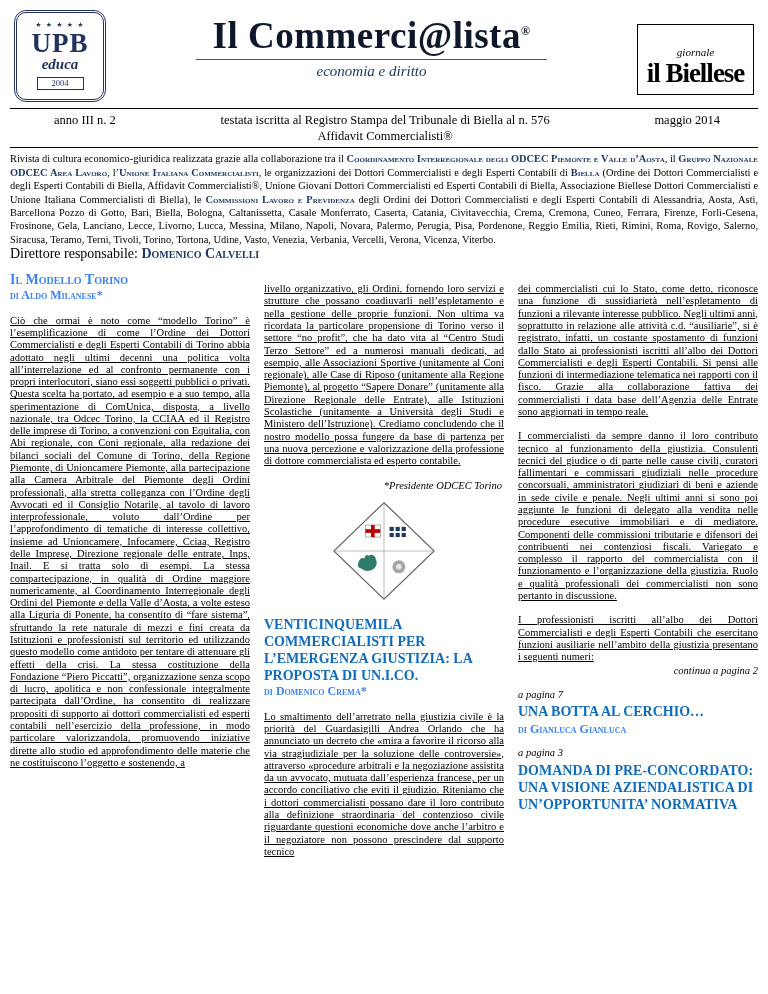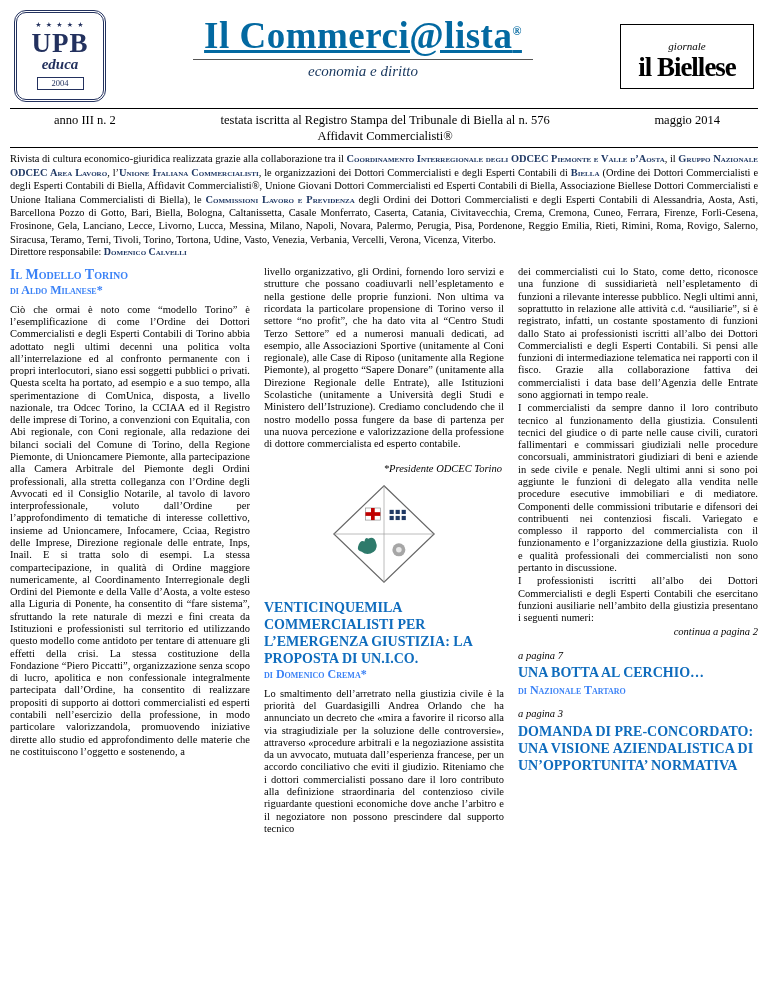--- a/index.html
+++ b/index.html
@@ -7,46 +7,46 @@
         font-family:"Liberation Serif",serif;color:#000;background:#fff;}
   
   header{display:flex;justify-content:space-between;align-items:flex-start;padding:2px 4px 4px;}
   .upb-logo{width:92px;height:92px;border:3px double #23315E;border-radius:12px;color:#23315E;
             text-align:center;box-sizing:border-box;padding-top:9px;flex:0 0 auto;}
   .upb-stars{font-family:"DejaVu Sans",sans-serif;font-size:7px;letter-spacing:1px;line-height:1;}
   .upb-acronym{font-size:27px;font-weight:bold;line-height:1.05;letter-spacing:1px;}
   .upb-script{font-style:italic;font-weight:bold;font-size:15px;line-height:1;}
   .upb-year{display:inline-block;border:1px solid #23315E;font-size:8.5px;padding:0 14px;margin-top:5px;line-height:1.3;}
   .title-block{flex:1;text-align:center;padding-top:6px;}
-  h1{margin:0;font-size:37px;color:#0369a1;font-weight:bold;letter-spacing:.5px;line-height:1.1;text-decoration:underline;}
+  h1{margin:0;font-size:37px;color:#0f172a;font-weight:bold;letter-spacing:.5px;line-height:1.1;}
   h1 sup{font-size:12px;}
   .title-rule{width:66%;margin:2px auto 3px;border-top:1px solid #555;}
   .subtitle{font-style:italic;font-size:15px;color:#17365D;}
-  .biellese-logo{width:134px;border:1.5px solid #000;text-align:center;margin-top:14px;
-                 padding:15px 2px 6px;box-sizing:border-box;flex:0 0 auto;}
+  .biellese-logo{width:117px;border:1.5px solid #000;text-align:center;margin-top:14px;
+                 padding:21px 2px 6px;box-sizing:border-box;flex:0 0 auto;}
   .biellese-kicker{font-style:italic;font-size:11px;line-height:1.2;}
   .biellese-name{font-weight:bold;font-size:27px;line-height:1.05;font-family:Liberation Serif, serif;letter-spacing:-1px;}
   
   .hr{border-top:1.5px solid #000;margin:2px 0;}
   .issue-row{display:flex;justify-content:space-between;align-items:flex-start;font-size:12.5px;
              padding:2px 38px 1px 44px;}
   .issue-reg{flex:1;text-align:center;line-height:1.25;}
   
   .intro{font-size:10.4px;line-height:1.29;text-align:justify;margin:4px 0 0;}
   .org-name{color:#1F3864;font-weight:bold;font-variant:small-caps;}
-  .director-line{font-size:10px;margin:0 0 2px;}
+  .director-line{font-size:14px;margin:0 0 2px;}
   
   .columns{display:flex;gap:14px;margin-top:9px;}
   .col{flex:1 1 0;min-width:0;font-size:10.5px;line-height:1.17;text-align:justify;}
   .navy{color:#3b82f6;}
   .blue{color:#0F6CBD;}
   .sc{font-variant:small-caps;}
   .art-title{font-weight:bold;font-size:14px;line-height:1.22;margin:0;text-align:left;}
   .byline{font-weight:bold;font-size:12px;line-height:1.2;margin:0 0 6px;text-align:left;}
-  .body{margin:0 0 1px;}
+  .body{margin:12px 0 1px;text-decoration:underline;}
   .footnote{text-align:right;font-style:italic;font-size:10.5px;margin:13px 2px 6px 0;}
   .emblem{text-align:center;margin:2px 0 10px;}
   .continua{text-align:right;font-style:italic;font-size:10.5px;margin:2px 0 2px;}
   .page-ref{font-style:italic;font-size:10.5px;margin-top:11px;text-align:left;}
   .teaser h3{margin:2px 0 2px;}
   .teaser .byline{font-size:12px;margin:1px 0 0;}
 </style>
 </head>
 <body>
 
@@ -134,21 +134,21 @@
 
     <section class="col">
       <p class="body">dei commercialisti cui lo Stato, come detto, riconosce una funzione di sussidiarietà nell’espletamento di funzioni a rilevante interesse pubblico. Negli ultimi anni, soprattutto in relazione alle attività c.d. “ausiliarie”, si è registrato, infatti, un costante spostamento di funzioni dallo Stato ai professionisti iscritti all’albo dei Dottori Commercialisti e degli Esperti Contabili. Si pensi alle funzioni di intermediazione telematica nei rapporti con il fisco. Grazie alla collaborazione fattiva dei commercialisti i data base dell’Agenzia delle Entrate sono aggiornati in tempo reale.</p>
       <p class="body">I commercialisti da sempre danno il loro contributo tecnico al funzionamento della giustizia. Consulenti tecnici del giudice o di parte nelle cause civili, curatori fallimentari e commissari giudiziali nelle procedure concorsuali, amministratori giudiziari di beni e aziende in sede civile e penale. Negli ultimi anni si sono poi aggiunte le funzioni di delegato alla vendita nelle procedure esecutive immobiliari e di mediatore. Componenti delle commissioni tributarie e difensori dei contribuenti nei contenziosi fiscali. Variegato e complesso il rapporto del commercialista con il funzionamento e l’organizzazione della giustizia. Ruolo e qualità professionali dei commercialisti non sono pertanto in discussione.</p>
       <p class="body">I professionisti iscritti all’albo dei Dottori Commercialisti e degli Esperti Contabili che esercitano funzioni ausiliarie nell’ambito della giustizia presentano i seguenti numeri:</p>
       <div class="continua">continua a pagina 2</div>
 
       <div class="teaser">
         <div class="page-ref">a pagina 7</div>
         <h3 class="art-title blue">UNA BOTTA AL CERCHIO…</h3>
-        <div class="byline navy sc">di Nazionale Tartaro</div>
+        <div class="byline navy sc">di Gianluca Gianluca</div>
       </div>
 
       <div class="teaser">
         <div class="page-ref">a pagina 3</div>
         <h3 class="art-title blue">DOMANDA DI PRE-CONCORDATO: UNA VISIONE AZIENDALISTICA DI UN’OPPORTUNITA’ NORMATIVA</h3>
       </div>
     </section>
 
   </div>
 </div>

